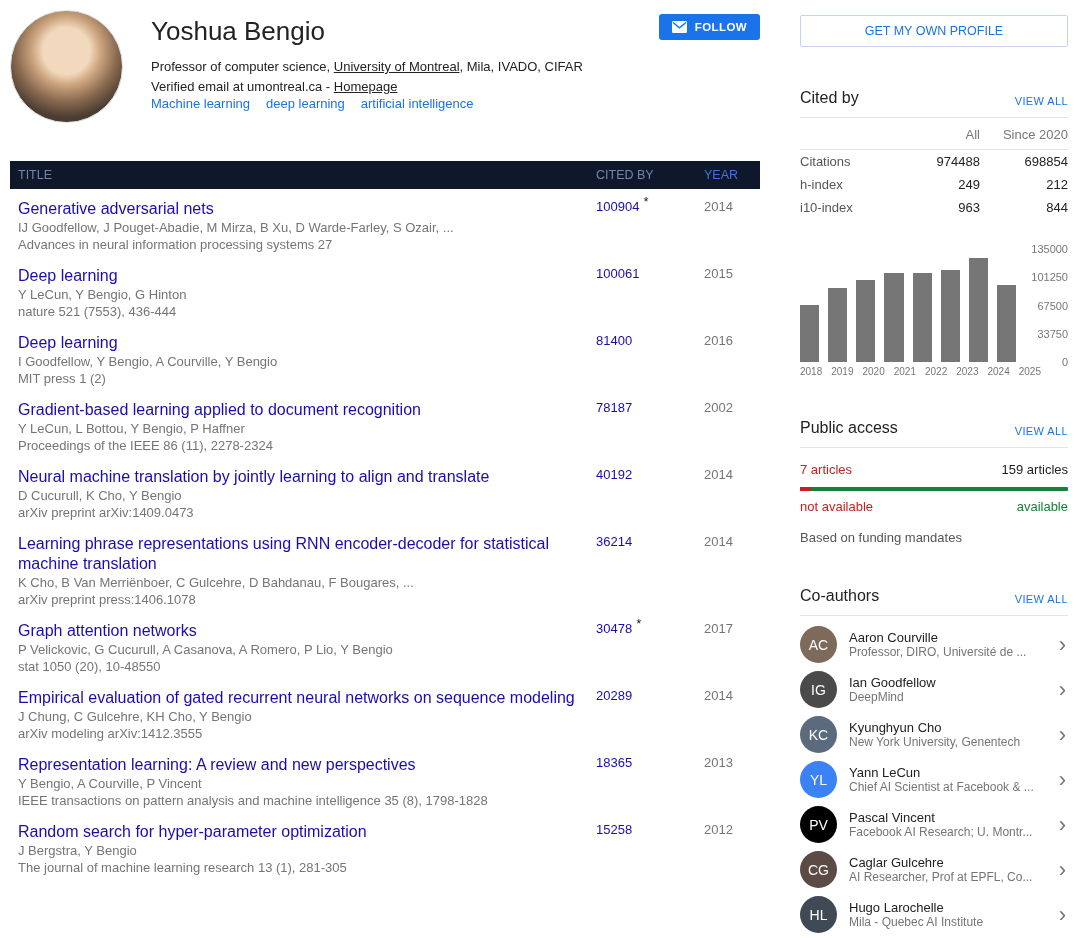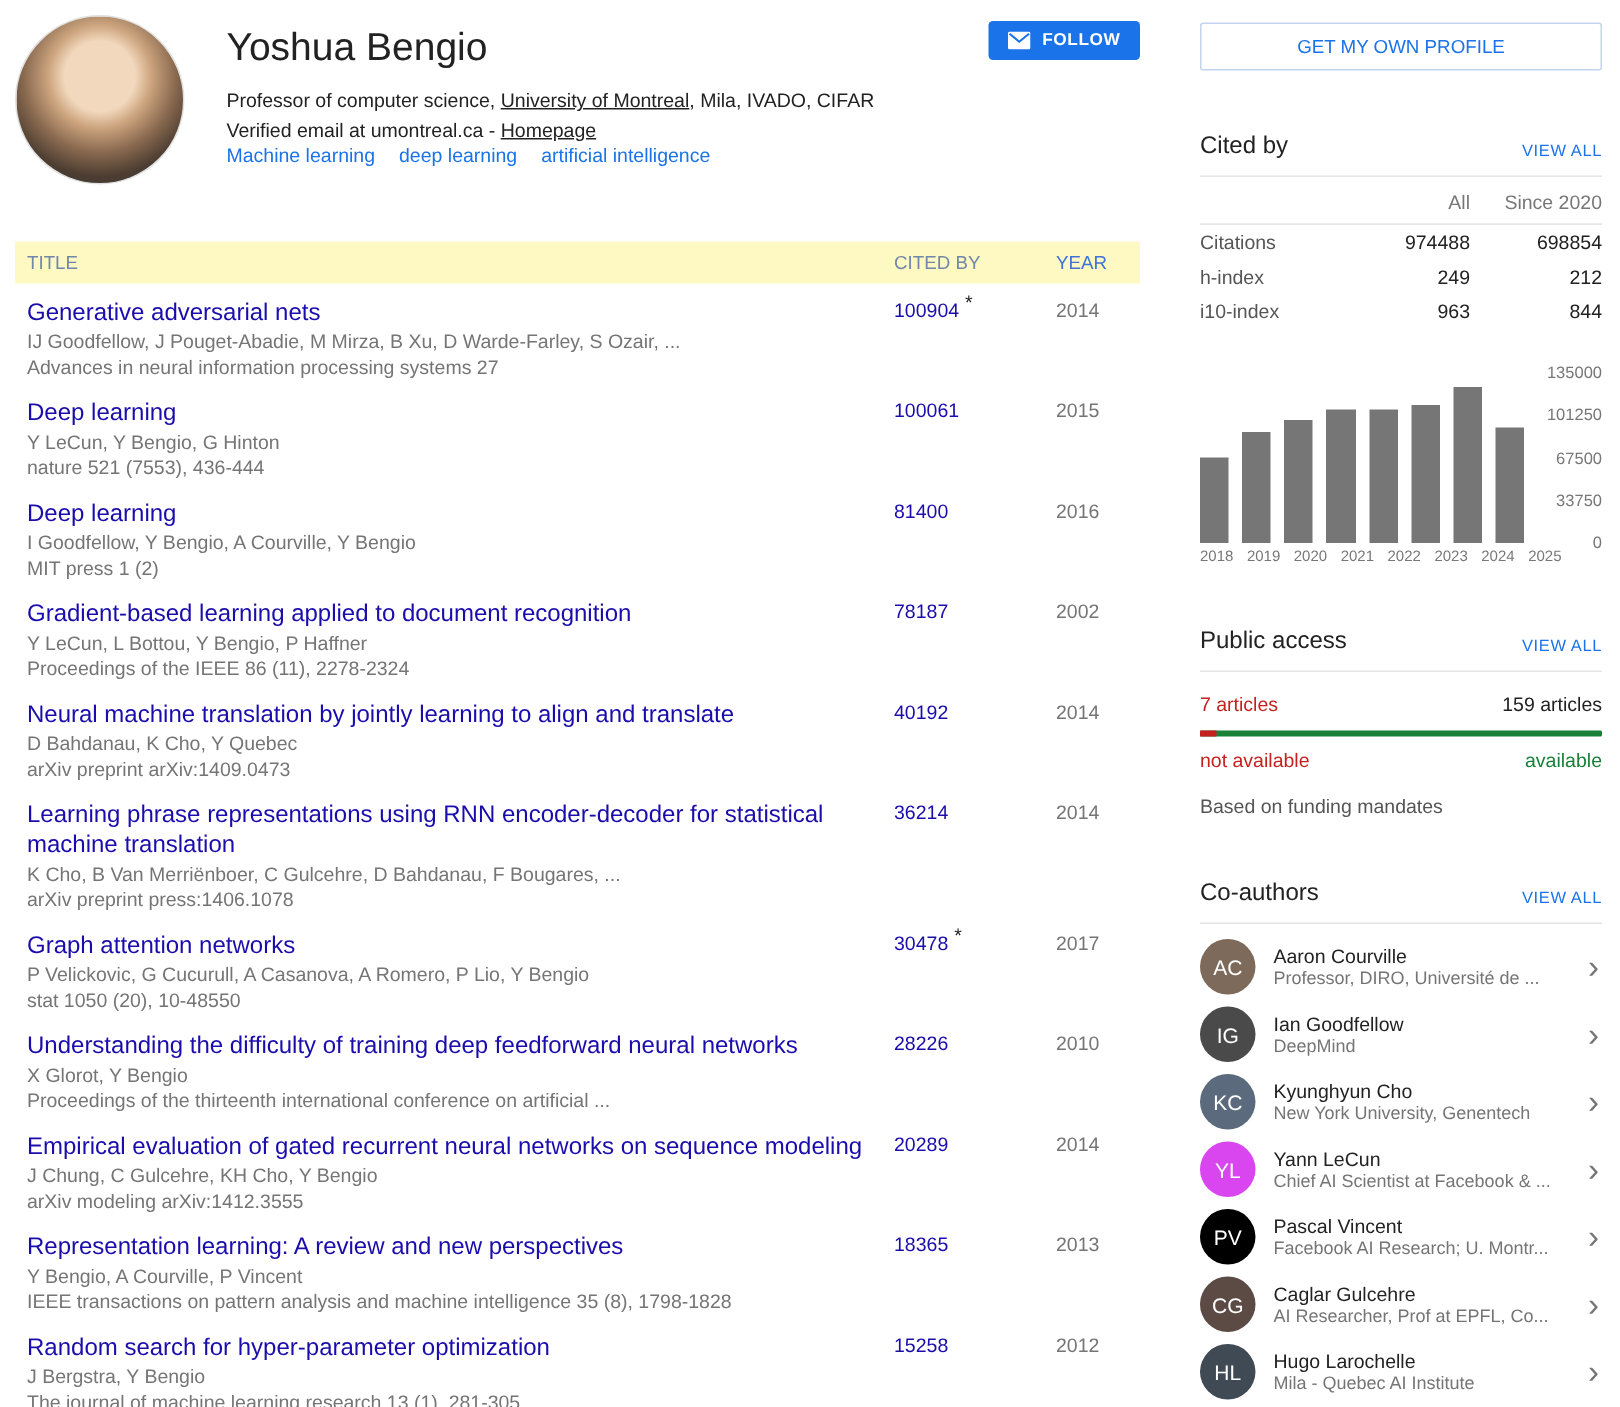--- a/index.html
+++ b/index.html
@@ -20,21 +20,21 @@
   .profile-line { line-height:1.5; color:#222; }
   .dark-link { color:#222; text-decoration:underline; cursor:pointer; }
   .interests { margin-top:0; }
   .interest { color:#1a73e8; margin-right:16px; cursor:pointer; }
   .follow-btn { position:absolute; top:4px; right:0; background:#1a73e8; color:#fff; border:none;
     border-radius:3px; padding:7px 13px; font-size:11.5px; font-weight:bold; letter-spacing:.4px;
     display:flex; align-items:center; gap:8px; cursor:pointer; }
 
   
   .articles { width:100%; border-collapse:collapse; margin-top:38px; table-layout:fixed; }
-  .articles thead th { background:#fef9c3; font-weight:400; text-align:left;
+  .articles thead th { background:#0f172a; font-weight:400; text-align:left;
     padding:7px 8px; font-size:12.5px; cursor:pointer; }
   th.h-title { color:#7287a8; }
   th.h-cited { width:108px; color:#7287a8; }
   th.h-year  { width:64px;  color:#4272db; }
   .articles td { vertical-align:top; padding:10px 8px 3px; }
   .art-title { color:#1a0dab; font-size:16px; line-height:20px; cursor:pointer; display:inline; }
   .art-authors, .art-venue { color:#757575; font-size:13px; line-height:16px; margin-top:1px;
     white-space:nowrap; overflow:hidden; text-overflow:ellipsis; }
   .col-cited .cited-link { color:#1a0dab; font-size:13px; cursor:pointer; }
   .star { color:#222; font-size:13px; position:relative; top:-5px; margin-left:4px; }
@@ -136,38 +136,33 @@
             <td class="col-title"><a class="art-title">Deep learning</a><div class="art-authors">I Goodfellow, Y Bengio, A Courville, Y Bengio</div><div class="art-venue">MIT press 1 (2)</div></td>
             <td class="col-cited"><a class="cited-link">81400</a></td>
             <td class="col-year">2016</td>
           </tr>
           <tr>
             <td class="col-title"><a class="art-title">Gradient-based learning applied to document recognition</a><div class="art-authors">Y LeCun, L Bottou, Y Bengio, P Haffner</div><div class="art-venue">Proceedings of the IEEE 86 (11), 2278-2324</div></td>
             <td class="col-cited"><a class="cited-link">78187</a></td>
             <td class="col-year">2002</td>
           </tr>
           <tr>
-            <td class="col-title"><a class="art-title">Neural machine translation by jointly learning to align and translate</a><div class="art-authors">D Bahdanau, K Cho, Y Quebec</div><div class="art-venue">arXiv preprint arXiv:1409.0473</div></td>
+            <td class="col-title"><a class="art-title">Neural machine translation by jointly learning to align and translate</a><div class="art-authors">D Cucurull, K Cho, Y Bengio</div><div class="art-venue">arXiv preprint arXiv:1409.0473</div></td>
             <td class="col-cited"><a class="cited-link">40192</a></td>
             <td class="col-year">2014</td>
           </tr>
           <tr>
             <td class="col-title"><a class="art-title">Learning phrase representations using RNN encoder-decoder for statistical machine translation</a><div class="art-authors">K Cho, B Van Merriënboer, C Gulcehre, D Bahdanau, F Bougares, ...</div><div class="art-venue">arXiv preprint press:1406.1078</div></td>
             <td class="col-cited"><a class="cited-link">36214</a></td>
             <td class="col-year">2014</td>
           </tr>
           <tr>
             <td class="col-title"><a class="art-title">Graph attention networks</a><div class="art-authors">P Velickovic, G Cucurull, A Casanova, A Romero, P Lio, Y Bengio</div><div class="art-venue">stat 1050 (20), 10-48550</div></td>
             <td class="col-cited"><a class="cited-link">30478</a><span class="star">*</span></td>
             <td class="col-year">2017</td>
-          </tr>
-          <tr>
-            <td class="col-title"><a class="art-title">Understanding the difficulty of training deep feedforward neural networks</a><div class="art-authors">X Glorot, Y Bengio</div><div class="art-venue">Proceedings of the thirteenth international conference on artificial ...</div></td>
-            <td class="col-cited"><a class="cited-link">28226</a></td>
-            <td class="col-year">2010</td>
           </tr>
           <tr>
             <td class="col-title"><a class="art-title">Empirical evaluation of gated recurrent neural networks on sequence modeling</a><div class="art-authors">J Chung, C Gulcehre, KH Cho, Y Bengio</div><div class="art-venue">arXiv modeling arXiv:1412.3555</div></td>
             <td class="col-cited"><a class="cited-link">20289</a></td>
             <td class="col-year">2014</td>
           </tr>
           <tr>
             <td class="col-title"><a class="art-title">Representation learning: A review and new perspectives</a><div class="art-authors">Y Bengio, A Courville, P Vincent</div><div class="art-venue">IEEE transactions on pattern analysis and machine intelligence 35 (8), 1798-1828</div></td>
             <td class="col-cited"><a class="cited-link">18365</a></td>
             <td class="col-year">2013</td>
@@ -310,21 +305,21 @@
           </div>
           <div class="coauthor">
             <div class="co-avatar" style="background:#5b6b7d">KC</div>
             <div class="co-text">
               <div class="co-name">Kyunghyun Cho</div>
               <div class="co-affil">New York University, Genentech</div>
             </div>
             <div class="co-chevron">›</div>
           </div>
           <div class="coauthor">
-            <div class="co-avatar" style="background:#d946ef">YL</div>
+            <div class="co-avatar" style="background:#3b82f6">YL</div>
             <div class="co-text">
               <div class="co-name">Yann LeCun</div>
               <div class="co-affil">Chief AI Scientist at Facebook &amp; ...</div>
             </div>
             <div class="co-chevron">›</div>
           </div>
           <div class="coauthor">
             <div class="co-avatar" style="background:#000000">PV</div>
             <div class="co-text">
               <div class="co-name">Pascal Vincent</div>

